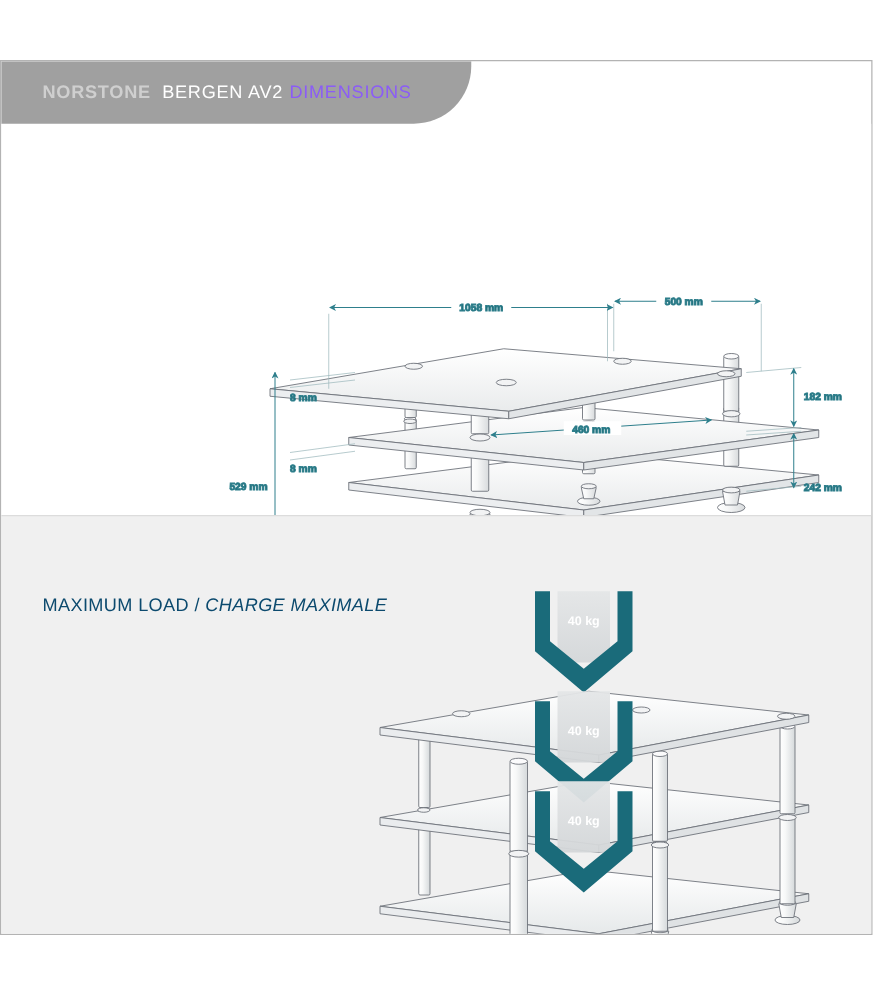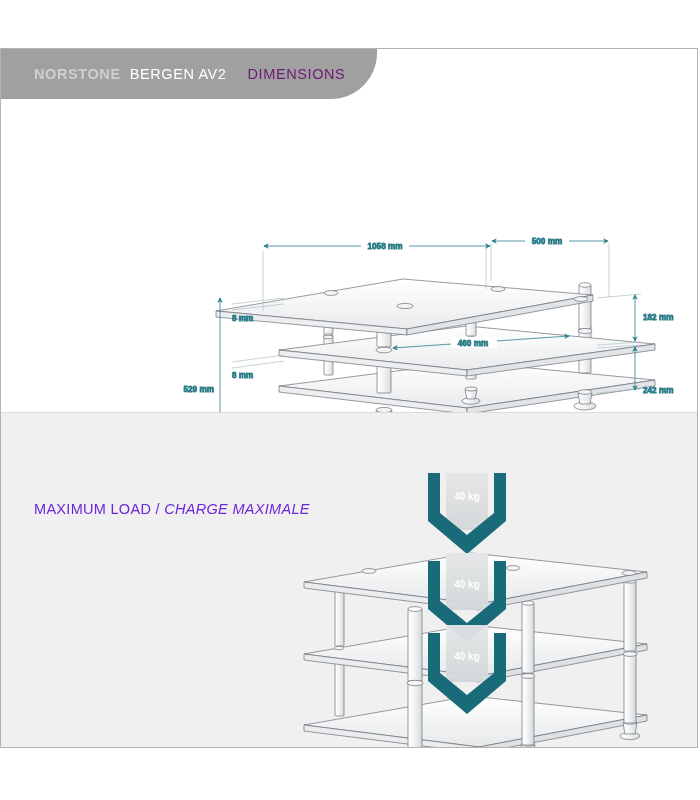--- a/index.html
+++ b/index.html
@@ -9,27 +9,27 @@
 
   
   .frame{position:absolute;left:0;top:48px;width:698px;height:700px;border:1px solid #b3b3b3;box-sizing:border-box;background:#fff;overflow:hidden;}
 
   
   .hdr-bar{position:absolute;left:0;top:0;width:376px;height:50px;background:#a0a0a0;border-bottom-right-radius:46px;z-index:4;}
   .hdr-text{position:absolute;left:33px;top:0;height:50px;display:flex;align-items:center;
             font-size:14.5px;letter-spacing:.6px;white-space:nowrap;z-index:5;}
   .hdr-text .t1{color:#cfcfcf;font-weight:bold;}
   .hdr-text .t2{color:#ffffff;font-weight:normal;margin-left:9px;}
-  .hdr-text .t3{color:#701a75;font-weight:normal;margin-left:21px;}
+  .hdr-text .t3{color:#8b5cf6;font-weight:normal;margin-left:5px;}
 
   
   .sec-dims{position:absolute;left:0;top:50px;width:698px;height:313px;background:#fff;padding-left:30px;}
   .sec-load{position:absolute;left:0;top:363px;width:698px;height:385px;background:#f0f0f0;border-top:1px solid #dcdcdc;}
 
-  .load-title{position:absolute;left:33px;top:88px;font-size:14.5px;color:#6d28d9;letter-spacing:.3px;white-space:nowrap;}
+  .load-title{position:absolute;left:33px;top:64px;font-size:14.5px;color:#0c4a6e;letter-spacing:.3px;white-space:nowrap;}
   .load-title .lt-a{font-weight:normal;}
   .load-title .lt-b{font-style:italic;font-weight:normal;}
 
   svg{display:block;}
   .svg-abs{position:absolute;left:0;top:0;}
 
   
   .dimtxt{font-family:"Liberation Sans",sans-serif;font-size:8.2px;font-weight:bold;fill:#17636f;}
   .kgtxt{font-family:"Liberation Sans",sans-serif;font-size:10px;font-weight:bold;fill:#ffffff;}
 </style>

